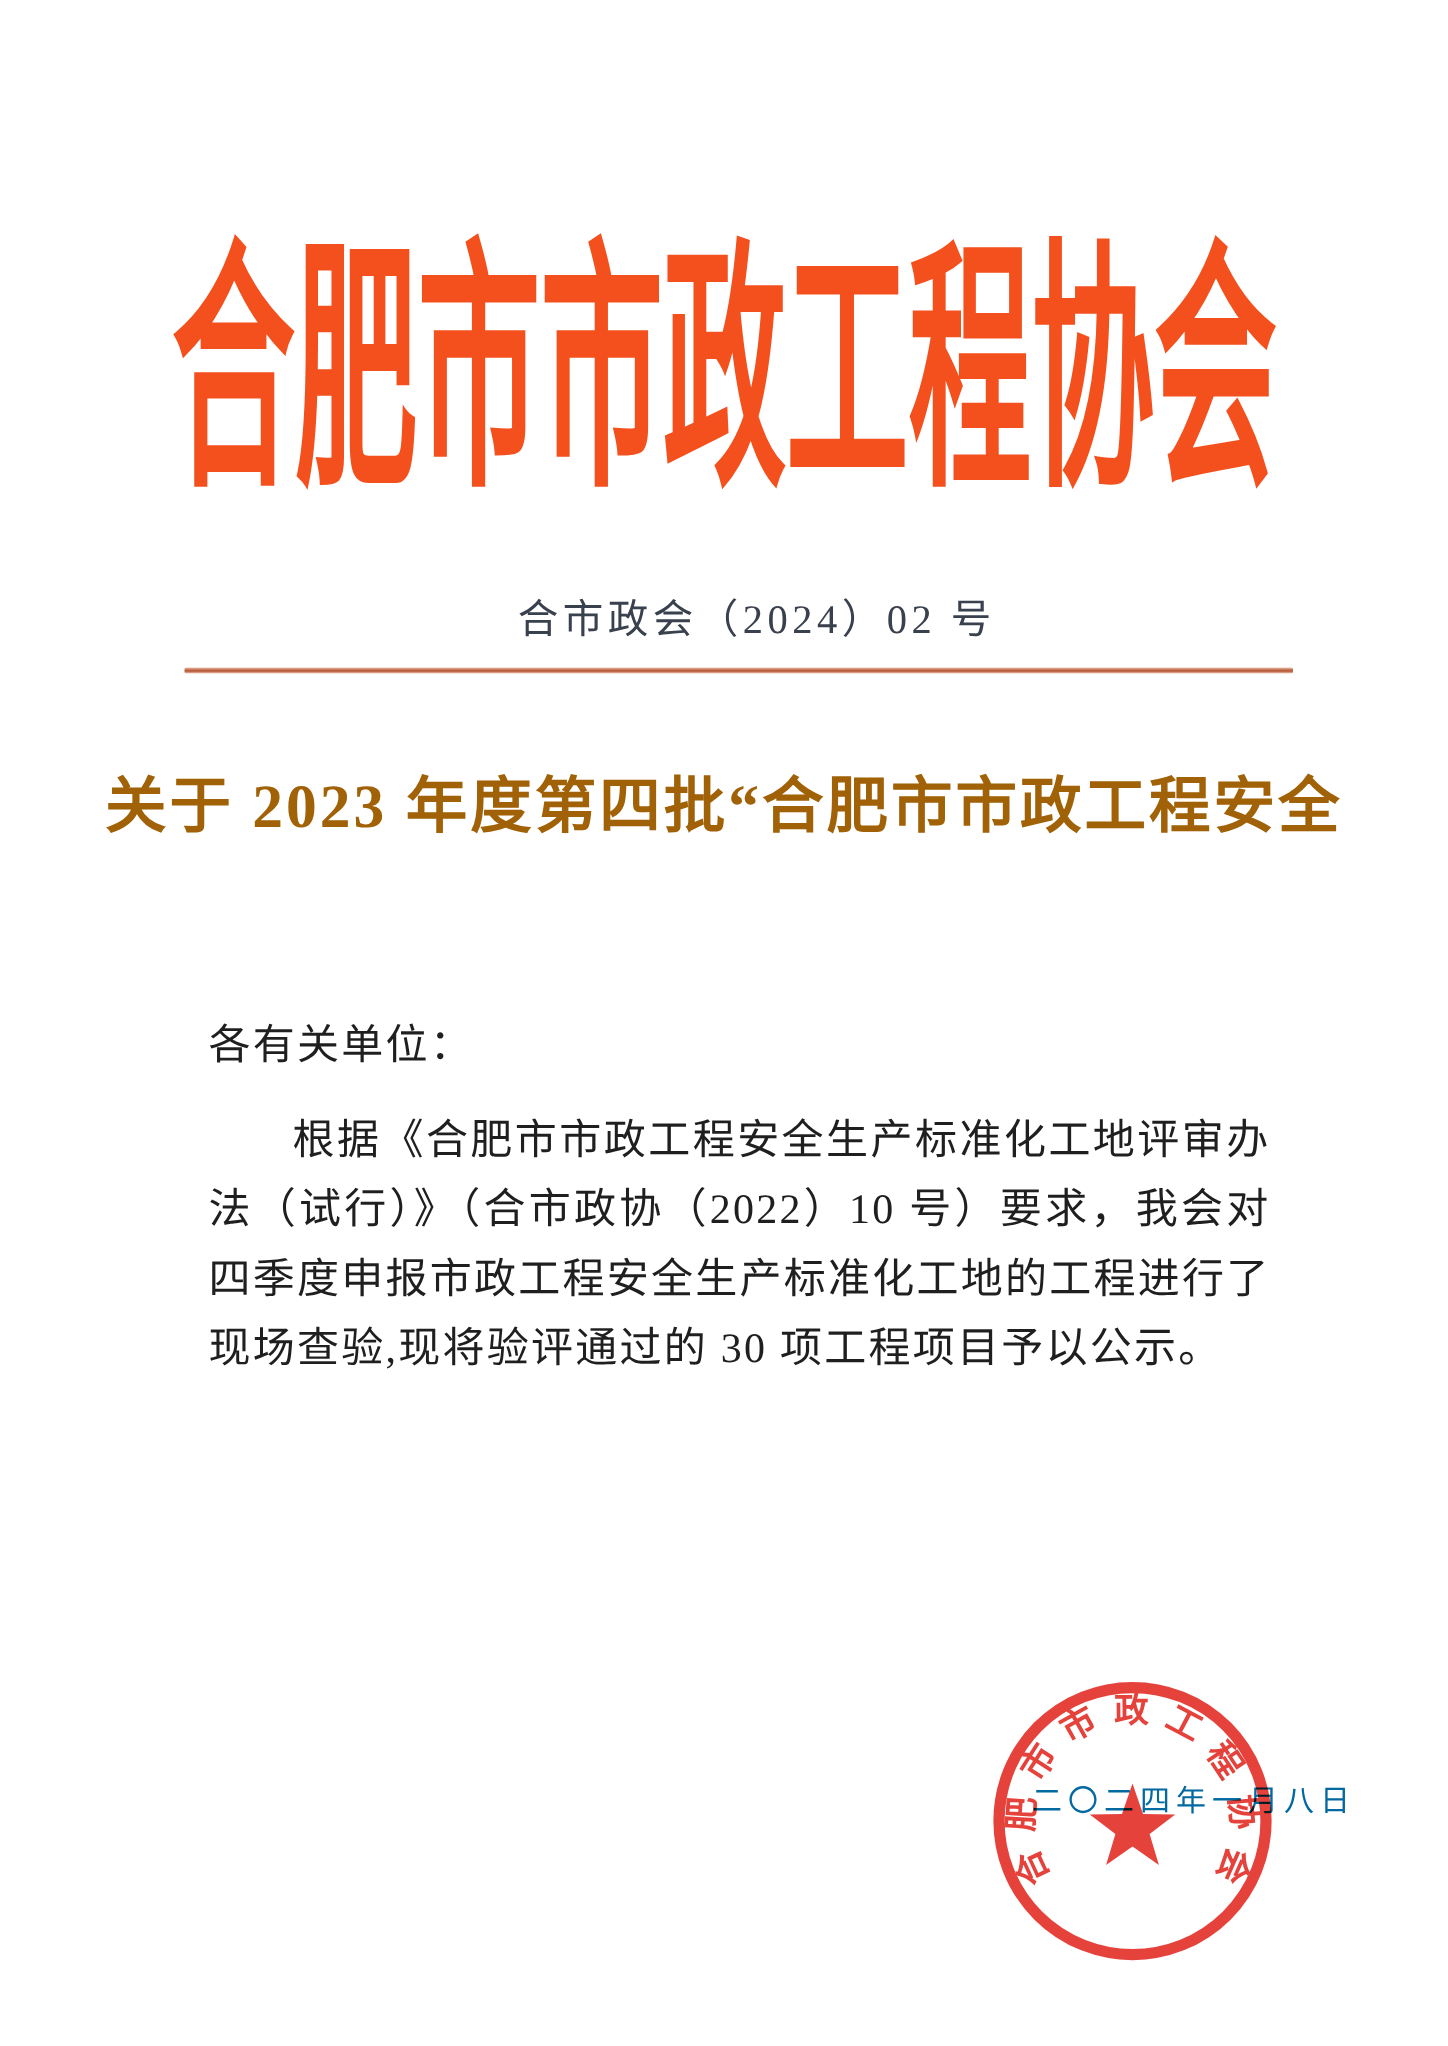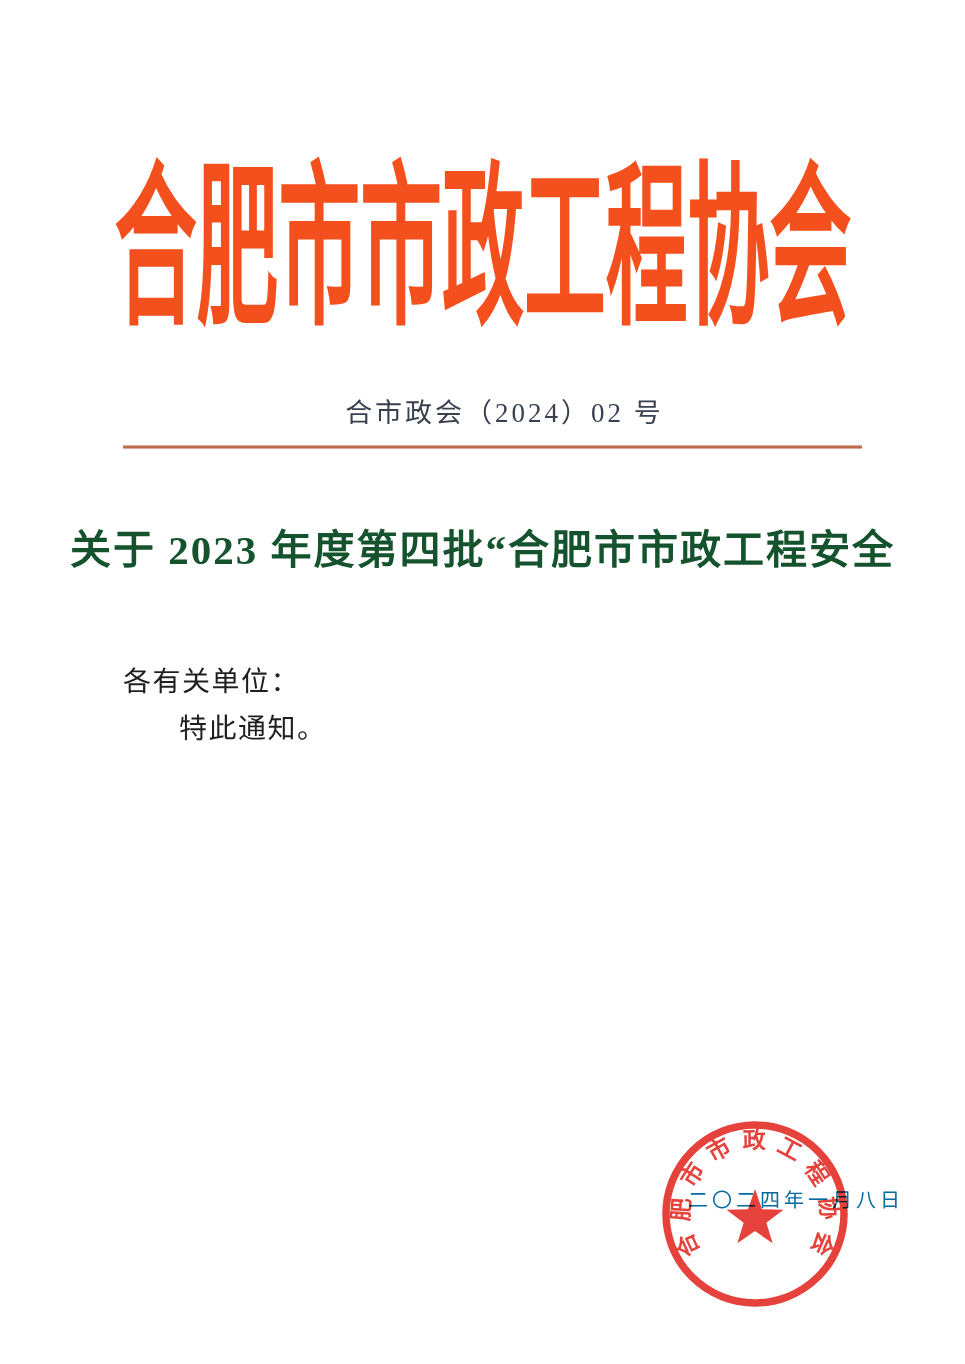--- a/index.html
+++ b/index.html
@@ -56,44 +56,44 @@
     left: 123px;
     width: 739px;
     height: 4px;
     background: linear-gradient(#eec4b2, #b95f40 45%, #c06a4c 70%, #f0d2c5);
     border-radius: 1px;
   }
 
   
   .doc-title {
     position: absolute;
-    top: 512px;
+    top: 499px;
     left: 55px;
     width: 855px;
     text-align: center;
     font-size: 41px;
     font-weight: 700;
     line-height: 77px;
     letter-spacing: 2px;
-    color: #14532d;
+    color: #a16207;
   }
 
   
   .body-text {
     position: absolute;
     top: 659px;
     left: 123px;
     width: 740px;
     font-size: 28px;
     line-height: 46.5px;
     letter-spacing: 1.5px;
     text-align: justify;
     color: #1f1f1f;
   }
-  .body-text p { margin: 0; text-indent: 2em; }
+  .body-text p { margin: 16px; text-indent: 2em; }
   .body-text p.salutation { text-indent: 0; }
 
   
   .date-line {
     position: absolute;
     top: 1184px;
     right: 61px;
     font-size: 20px;
     letter-spacing: 4px;
     color: #0369a1;
@@ -130,21 +130,21 @@
   <div class="doc-number">合市政会（2024）02 号</div>
 
   <div class="red-rule"></div>
 
   <div class="doc-title">
     <div>关于 2023 年度第四批“合肥市市政工程安全</div>
   </div>
 
   <div class="body-text">
     <p class="salutation">各有关单位：</p>
-    <p>特此通知。</p>
+    <p>根据《合肥市市政工程安全生产标准化工地评审办法（试行）》（合市政协（2022）10 号）要求，我会对四季度申报市政工程安全生产标准化工地的工程进行了现场查验,现将验评通过的 30 项工程项目予以公示。</p>
   </div>
 
   <div class="date-line">二〇二四年一月八日</div>
 
   <svg class="seal" viewBox="0 0 220 220" xmlns="http://www.w3.org/2000/svg">
     <circle cx="110" cy="110" r="89" fill="none" stroke="#e2261f" stroke-width="7.5"></circle>
     <polygon fill="#e2261f" points="110,85 117,105.3 138.5,105.7 121.4,118.7 127.6,139.3 110,127 92.4,139.3 98.6,118.7 81.5,105.7 103,105.3"></polygon>
     <defs>
       <path id="sealArc" d="M 55.9 147.9 A 66 66 0 1 1 164.1 147.9" fill="none"></path>
     </defs>

